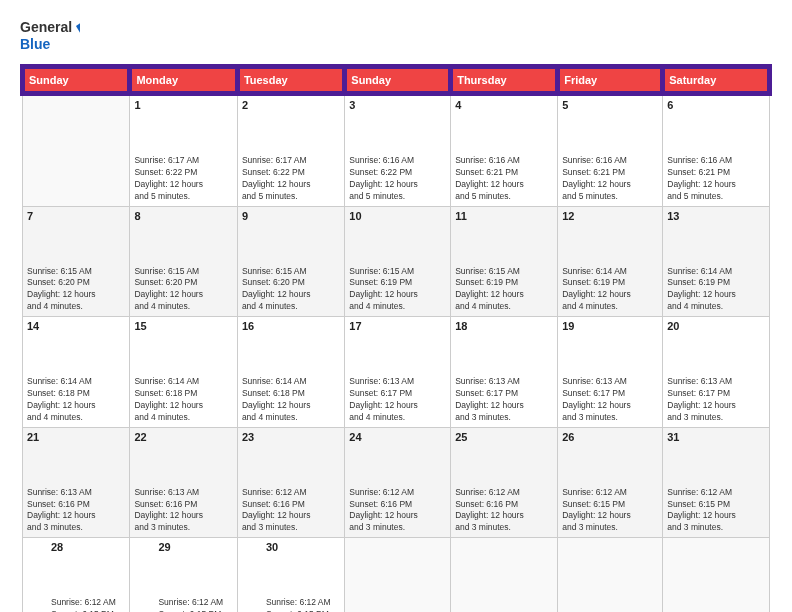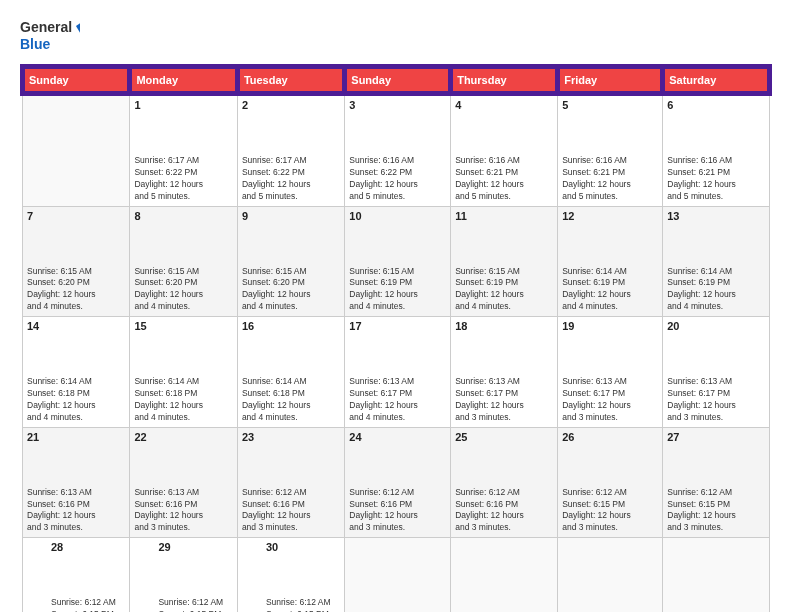--- a/index.html
+++ b/index.html
@@ -226,21 +226,21 @@
           </td>
           <td>
             <span class="day-num">25</span>
             <div class="day-info">Sunrise: 6:12 AM<br>Sunset: 6:16 PM<br>Daylight: 12 hours<br>and 3 minutes.</div>
           </td>
           <td>
             <span class="day-num">26</span>
             <div class="day-info">Sunrise: 6:12 AM<br>Sunset: 6:15 PM<br>Daylight: 12 hours<br>and 3 minutes.</div>
           </td>
           <td>
-            <span class="day-num">27</span>
+            <span class="day-num">31</span>
             <div class="day-info">Sunrise: 6:12 AM<br>Sunset: 6:15 PM<br>Daylight: 12 hours<br>and 3 minutes.</div>
           </td>
         </tr>
         <tr class="last-row">
           <td>
             <span class="day-num">28</span>
             <div class="day-info">Sunrise: 6:12 AM<br>Sunset: 6:15 PM<br>Daylight: 12 hours<br>and 3 minutes.</div>
           </td>
           <td>
             <span class="day-num">29</span>

